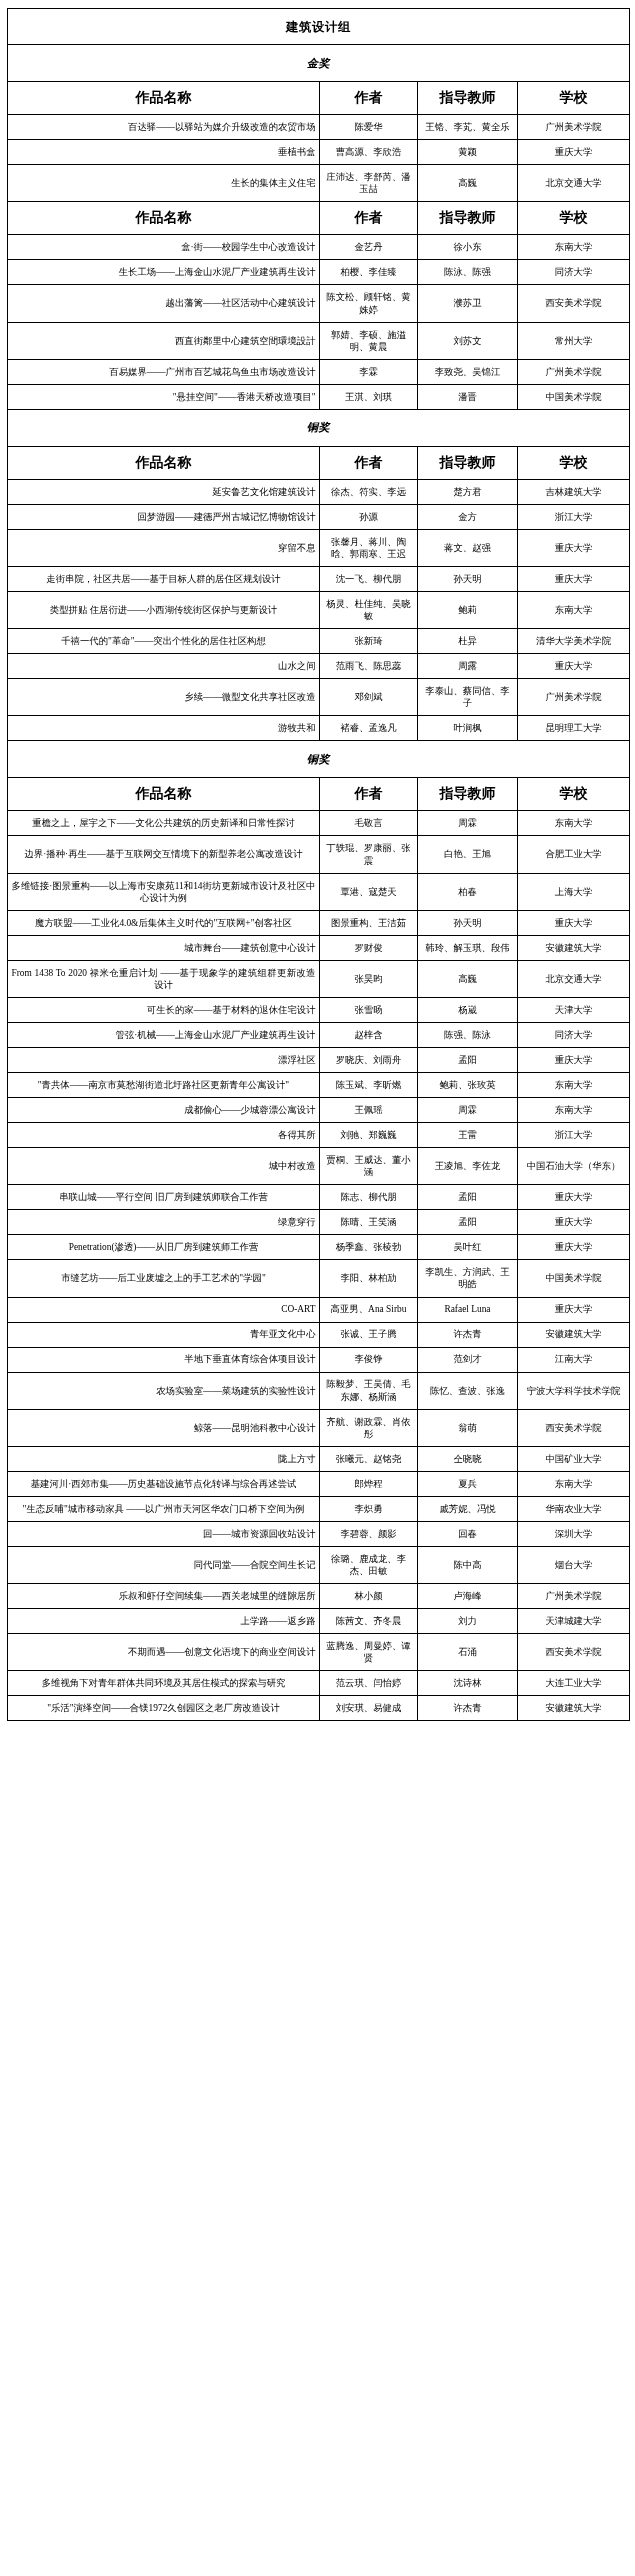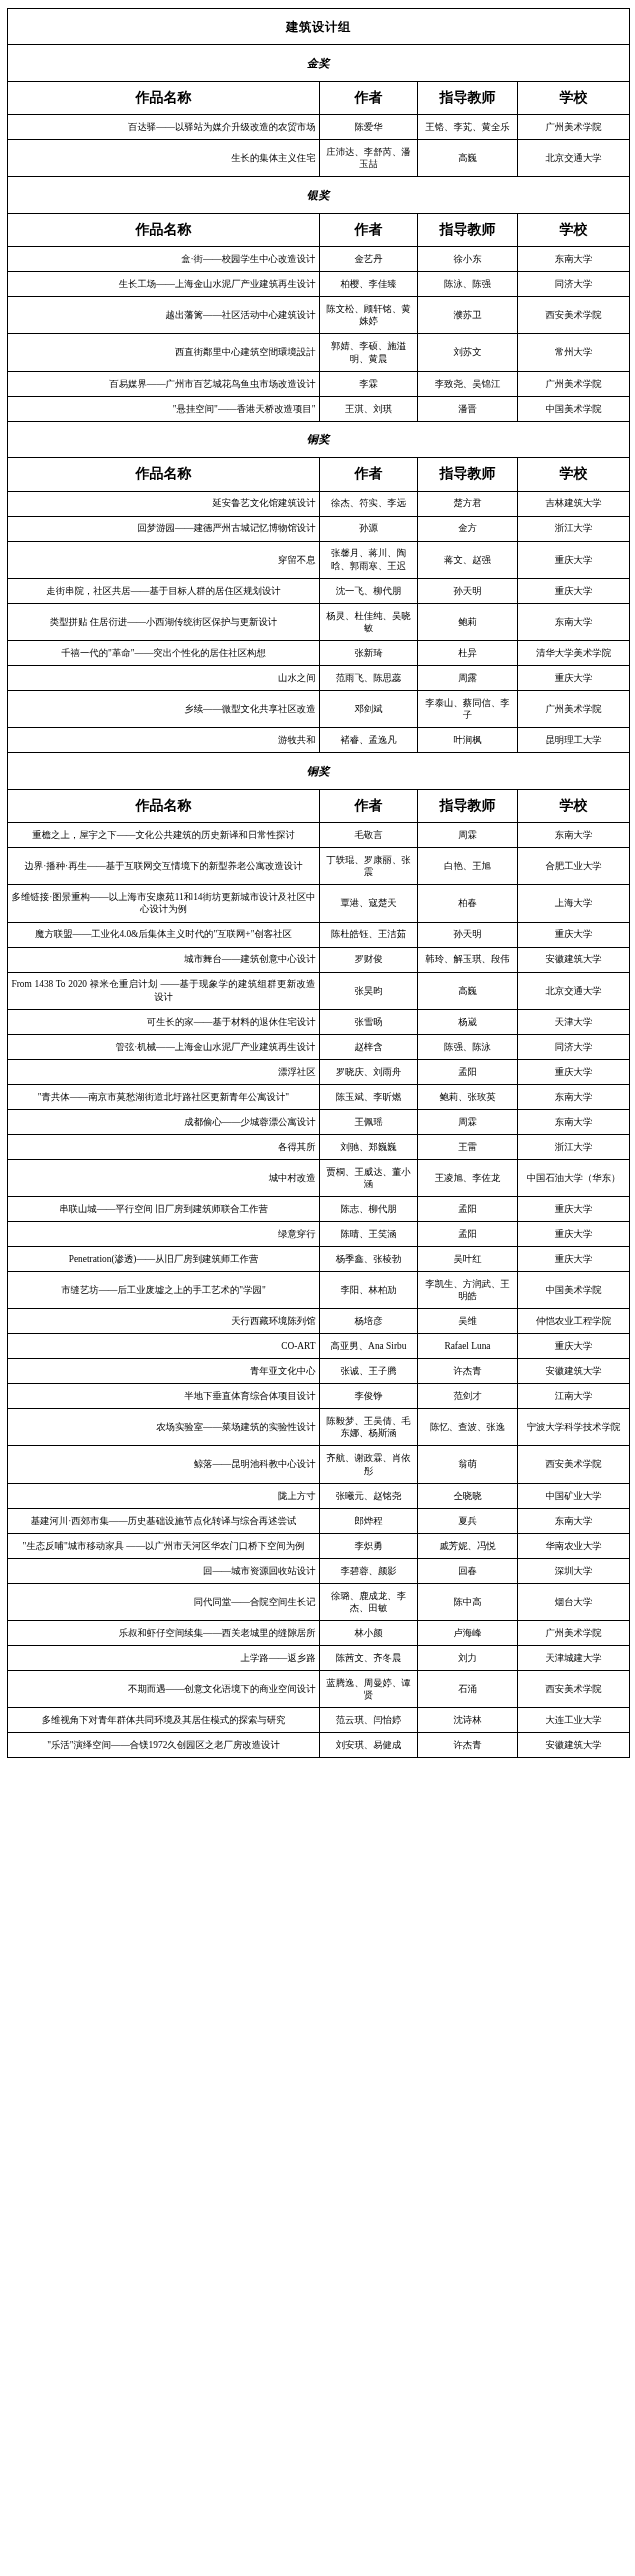--- a/index.html
+++ b/index.html
@@ -98,27 +98,30 @@
           <td>指导教师</td>
           <td>学校</td>
         </tr>
         <tr class="data-row">
           <td class="title-cell">百达驿——以驿站为媒介升级改造的农贸市场</td>
           <td>陈爱华</td>
           <td>王铬、李芄、黄全乐</td>
           <td>广州美术学院</td>
         </tr>
         <tr class="data-row">
+          <td class="title-cell">垂植书盒</td>
+          <td>曹高源、李欣浩</td>
+          <td>黄颖</td>
+          <td>重庆大学</td>
+        </tr>
+        <tr class="data-row">
           <td class="title-cell">生长的集体主义住宅</td>
           <td>庄沛达、李舒芮、潘玉喆</td>
           <td>高巍</td>
           <td>北京交通大学</td>
-        </tr>
-        <tr class="award-band">
-          <td colspan="4">银奖</td>
         </tr>
         <tr class="col-head">
           <td>作品名称</td>
           <td>作者</td>
           <td>指导教师</td>
           <td>学校</td>
         </tr>
         <tr class="data-row">
           <td class="title-cell">盒·街——校园学生中心改造设计</td>
           <td>金艺丹</td>
@@ -240,21 +243,21 @@
           <td>合肥工业大学</td>
         </tr>
         <tr class="data-row">
           <td class="title-cell long">多维链接·图景重构——以上海市安康苑11和14街坊更新城市设计及社区中心设计为例</td>
           <td>覃港、寇楚天</td>
           <td>柏春</td>
           <td>上海大学</td>
         </tr>
         <tr class="data-row">
           <td class="title-cell long">魔方联盟——工业化4.0&amp;后集体主义时代的"互联网+"创客社区</td>
-          <td>陈杜皓钰、王洁茹</td>
+          <td>图景重构、王洁茹</td>
           <td>孙天明</td>
           <td>重庆大学</td>
         </tr>
         <tr class="data-row">
           <td class="title-cell">城市舞台——建筑创意中心设计</td>
           <td>罗财俊</td>
           <td>韩玲、解玉琪、段伟</td>
           <td>安徽建筑大学</td>
         </tr>
         <tr class="data-row">
@@ -321,26 +324,20 @@
           <td class="title-cell long">Penetration(渗透)——从旧厂房到建筑师工作营</td>
           <td>杨季鑫、张棱勃</td>
           <td>吴叶红</td>
           <td>重庆大学</td>
         </tr>
         <tr class="data-row">
           <td class="title-cell long">市缝艺坊——后工业废墟之上的手工艺术的"学园"</td>
           <td>李阳、林柏劢</td>
           <td>李凯生、方润武、王明皓</td>
           <td>中国美术学院</td>
-        </tr>
-        <tr class="data-row">
-          <td class="title-cell">天行西藏环境陈列馆</td>
-          <td>杨培彦</td>
-          <td>吴维</td>
-          <td>仲恺农业工程学院</td>
         </tr>
         <tr class="data-row">
           <td class="title-cell">CO-ART</td>
           <td>高亚男、Ana Sirbu</td>
           <td>Rafael Luna</td>
           <td>重庆大学</td>
         </tr>
         <tr class="data-row">
           <td class="title-cell">青年亚文化中心</td>
           <td>张诚、王子腾</td>

